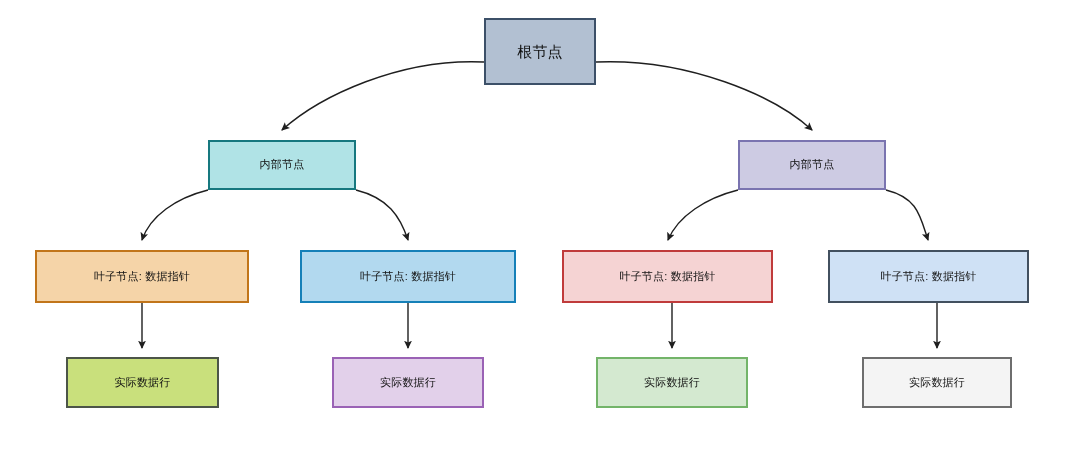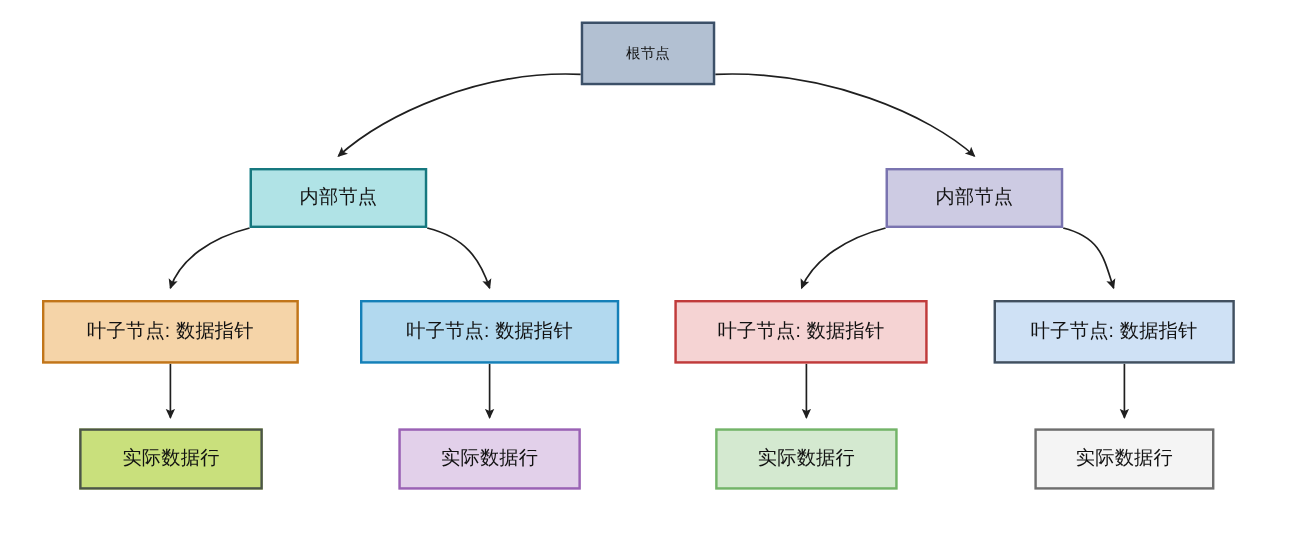--- a/index.html
+++ b/index.html
@@ -27,35 +27,35 @@
   }
   .node {
     position: absolute;
     box-sizing: border-box;
     display: flex;
     align-items: center;
     justify-content: center;
     border-style: solid;
     border-width: 2px;
     color: #111111;
-    font-size: 16px;
+    font-size: 11px;
     line-height: 1.2;
     text-align: center;
     letter-spacing: 0.2px;
     white-space: nowrap;
   }
   .node-label {
     display: block;
   }
   
   .n-root {
-    left: 484px; top: 18px; width: 112px; height: 53px;
+    left: 484px; top: 18px; width: 112px; height: 67px;
     background: #b2c0d2;
     border-color: #3c5068;
-    font-size: 12px;
+    font-size: 15px;
   }
   
   .n-internal-left {
     left: 208px; top: 140px; width: 148px; height: 50px;
     background: #b0e3e6;
     border-color: #16787f;
   }
   .n-internal-right {
     left: 738px; top: 140px; width: 148px; height: 50px;
     background: #cdcbe3;

